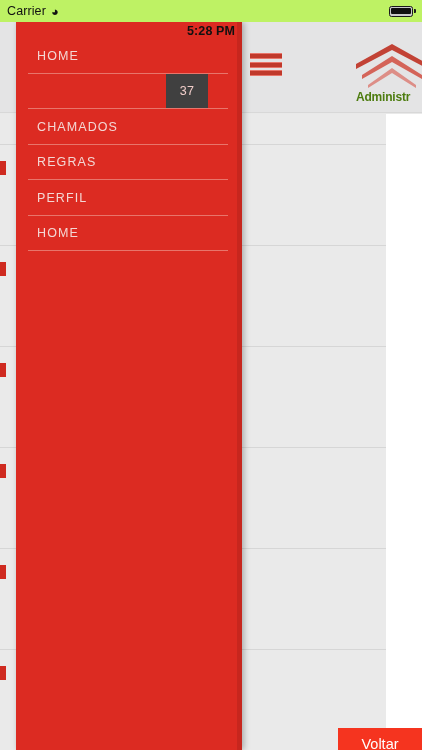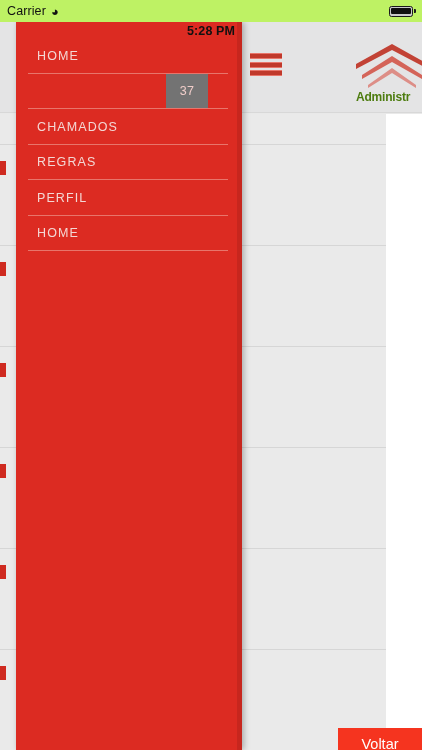--- a/index.html
+++ b/index.html
@@ -120,21 +120,21 @@
     color:#f3d7d4;
     letter-spacing:1.1px;
   }
   .drawer-sep {
     position:absolute; left:12px; right:14px; bottom:0;
     height:1px; background:#e8756b;
   }
   .drawer-badge {
     position:absolute; right:34px; top:0;
     width:42px; height:35.5px;
-    background:#737373;
+    background:#404040;
     display:flex; align-items:center; justify-content:center;
     font-size:12.5px; color:#f0cdc9; letter-spacing:0.4px;
   }
 </style>
 </head>
 <body>
 
 <div id="page-root">
 
   <div id="app-header">

